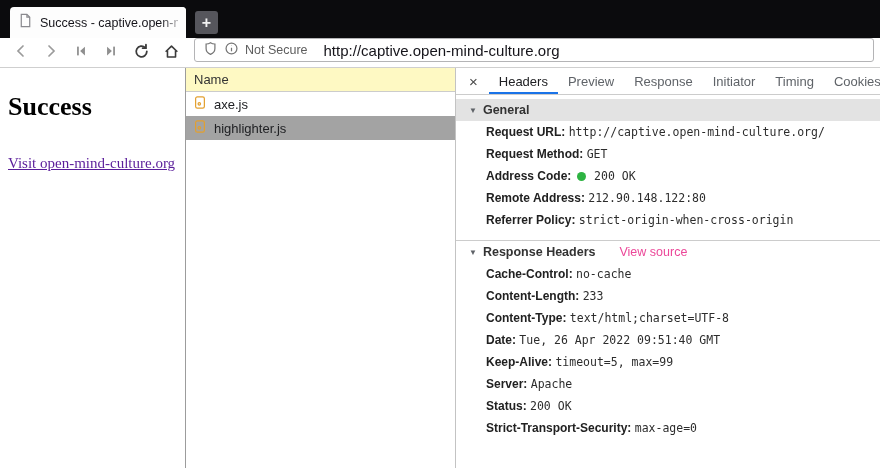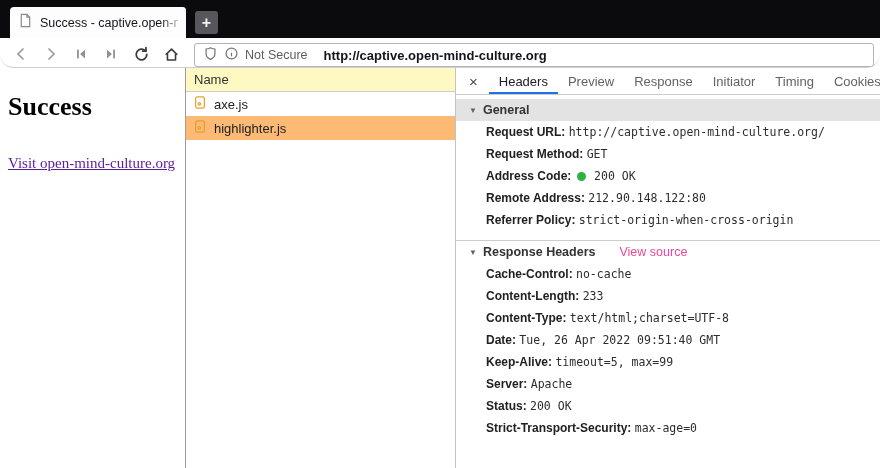--- a/index.html
+++ b/index.html
@@ -13,45 +13,45 @@
        display:flex;align-items:center;padding:0 8px;position:relative;overflow:hidden;}
   .tab-title{font-size:12.5px;color:#15141a;white-space:nowrap;overflow:hidden;margin-left:7px;}
   .tab-fade{position:absolute;right:0;top:0;bottom:0;width:26px;
        background:linear-gradient(to right,rgba(253,253,253,0),#fdfdfd);}
   .newtab{width:23px;height:23px;margin:0 0 4px 9px;background:#56565c;border:none;
        border-radius:3px;color:#f2f2f2;font-size:16px;font-weight:bold;line-height:21px;
        text-align:center;cursor:pointer;font-family:"Liberation Sans",sans-serif;}
 
   
   .toolbar{height:30px;background:#fff;border-bottom:1px solid #cfcfcf;
-       display:flex;align-items:flex-end;padding:0 4px 0 6px;border-radius:14px;}
+       display:flex;align-items:flex-start;padding:0 4px 0 6px;}
   .navbtn{width:30px;height:26px;display:flex;align-items:center;justify-content:center;
        background:none;border:none;cursor:pointer;}
   .urlbar{flex:1;height:24px;border:1px solid #b4b4b6;border-radius:3px;background:#fff;
        display:flex;align-items:center;padding:0 8px;margin-left:8px;margin-right:2px;gap:6px;}
   .sec-label{font-size:12.5px;color:#5d5d5d;margin-right:10px;white-space:nowrap;}
-  .url-text{font-size:13px;font-weight:700;color:#15141a;white-space:nowrap;}
+  .url-text{font-size:15px;font-weight:400;color:#15141a;white-space:nowrap;}
 
   
   .main{display:flex;height:400px;}
   .page{width:185px;background:#fff;font-family:"Liberation Serif",serif;flex:none;}
   .page h1{font-size:26px;font-weight:bold;color:#000;margin:24px 8px 0 8px;
        font-family:"Liberation Serif",serif;}
   .page a{display:inline-block;margin:33px 8px 0 8px;font-size:15px;color:var(--link);
        text-decoration:underline;cursor:pointer;}
 
   .devtools{flex:1;display:flex;border-left:1px solid #9c9c9c;background:#fff;}
 
   
   .netpane{width:270px;flex:none;border-right:1px solid #c3c3c3;font-size:13px;color:#202124;}
   .nethead{height:24px;line-height:23px;padding-left:8px;background:#fef9c3;
        border-bottom:1px solid #ccc;color:#333;cursor:default;}
   .req{height:24px;display:flex;align-items:center;padding-left:7px;gap:7px;cursor:pointer;
        white-space:nowrap;}
-  .req.alt{background:#fdba74;}
+  .req.alt{background:#a3a3a3;}
   .req.selected{background:var(--accent);color:#fff;}
   .req svg{flex:none;}
   .req .icon-doc{display:none;} .req .icon-script{display:inline-block;}
   .req.is-doc .icon-doc{display:inline-block;}
 
   
   .headpane{flex:1;position:relative;font-size:12px;color:#202124;overflow:hidden;}
   .dtabs{height:27px;border-bottom:1px solid #ccc;display:flex;align-items:stretch;
        color:#5f6368;font-size:13px;}
   .close{align-self:center;margin:0 11px 0 13px;font-size:15px;color:#4a4a4a;cursor:pointer;}

